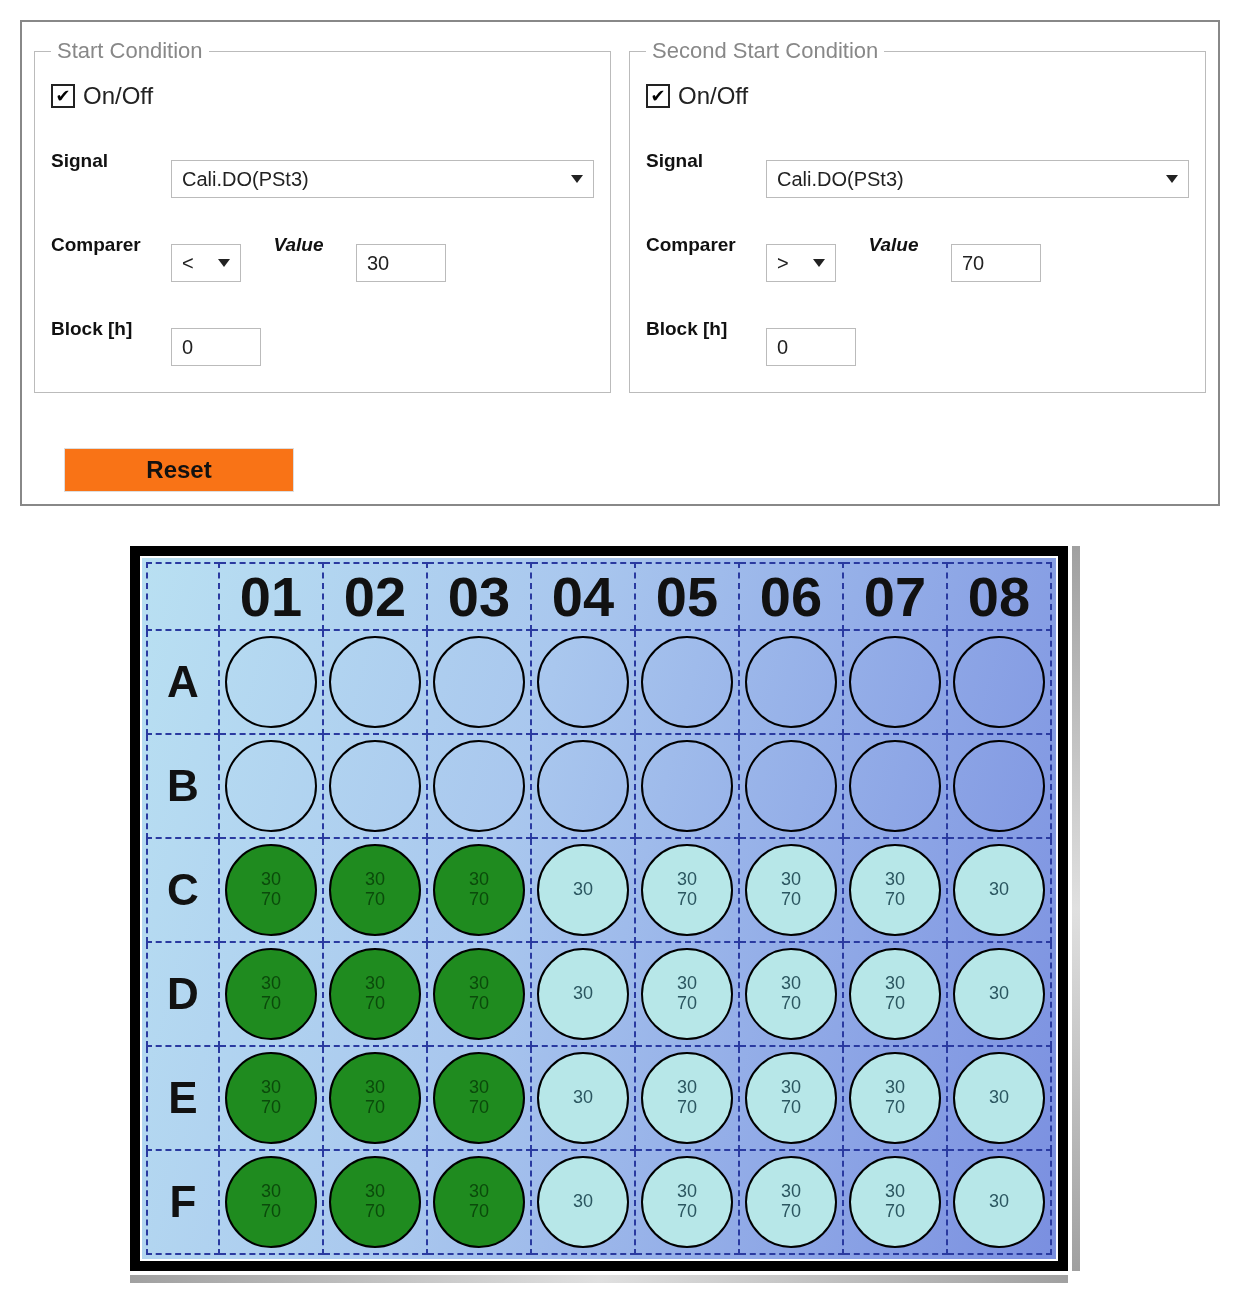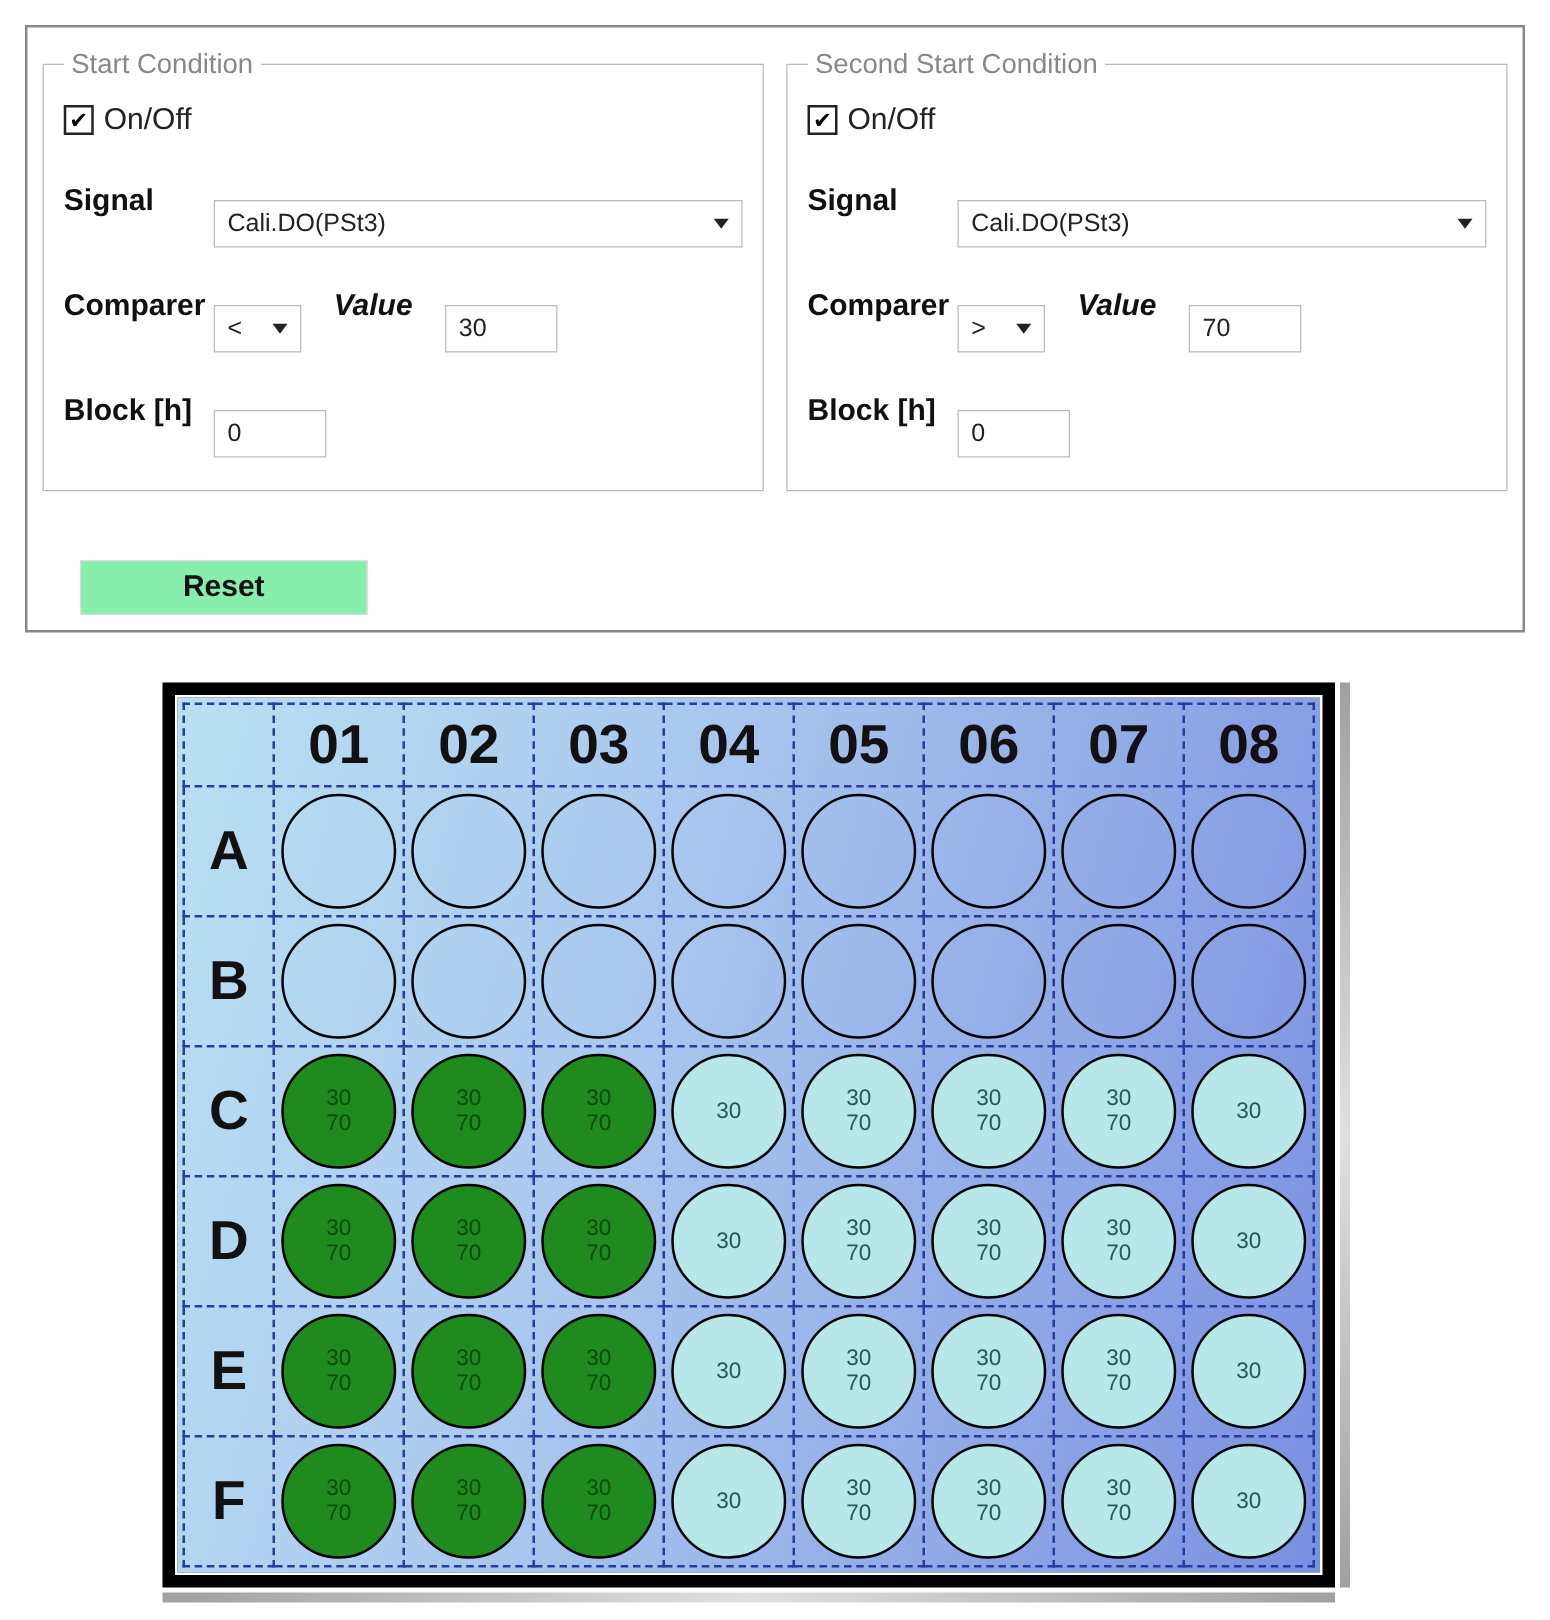--- a/index.html
+++ b/index.html
@@ -44,21 +44,21 @@
     font-size: 18px;
     line-height: 1;
   }
   .onoff-label { font-size: 24px; color: #222; }
   .form-row {
     display: flex;
     align-items: center;
     gap: 10px;
     margin-bottom: 10px;
   }
-  .lbl { font-weight: 700; font-size: 24px; width: 110px; color: #111; }
+  .lbl { font-weight: 700; font-size: 19px; width: 110px; color: #111; }
   .lbl-narrow { width: 95px; font-style: italic; }
   .input-like {
     border: 1px solid #bbb;
     background: #fff;
     height: 38px;
     display: inline-flex;
     align-items: center;
     padding: 0 10px;
     font-size: 20px;
     color: #222;
@@ -75,21 +75,21 @@
     border-top: 8px solid #222;
     margin-left: 10px;
   }
   .button-row {
     display: flex;
     justify-content: space-between;
     margin-top: 55px;
     padding: 0 30px;
   }
   .btn {
-    background: #86efac;
+    background: #f97316;
     border: 1px solid #ddd;
     width: 230px;
     height: 44px;
     display: flex;
     align-items: center;
     justify-content: center;
     font-size: 24px;
     font-weight: 700;
     color: #111;
     cursor: pointer;
@@ -129,21 +129,21 @@
   table.plate th, table.plate td {
     border: 2px dashed #2a3aa0;
     width: 104px;
     height: 104px;
     text-align: center;
     vertical-align: middle;
     padding: 0;
   }
   table.plate thead th {
     height: 66px;
-    font-size: 44px;
+    font-size: 56px;
     font-weight: 700;
     color: #111;
   }
   table.plate th.corner {
     width: 72px;
     background: transparent;
   }
   table.plate tbody th {
     width: 72px;
     font-size: 44px;

